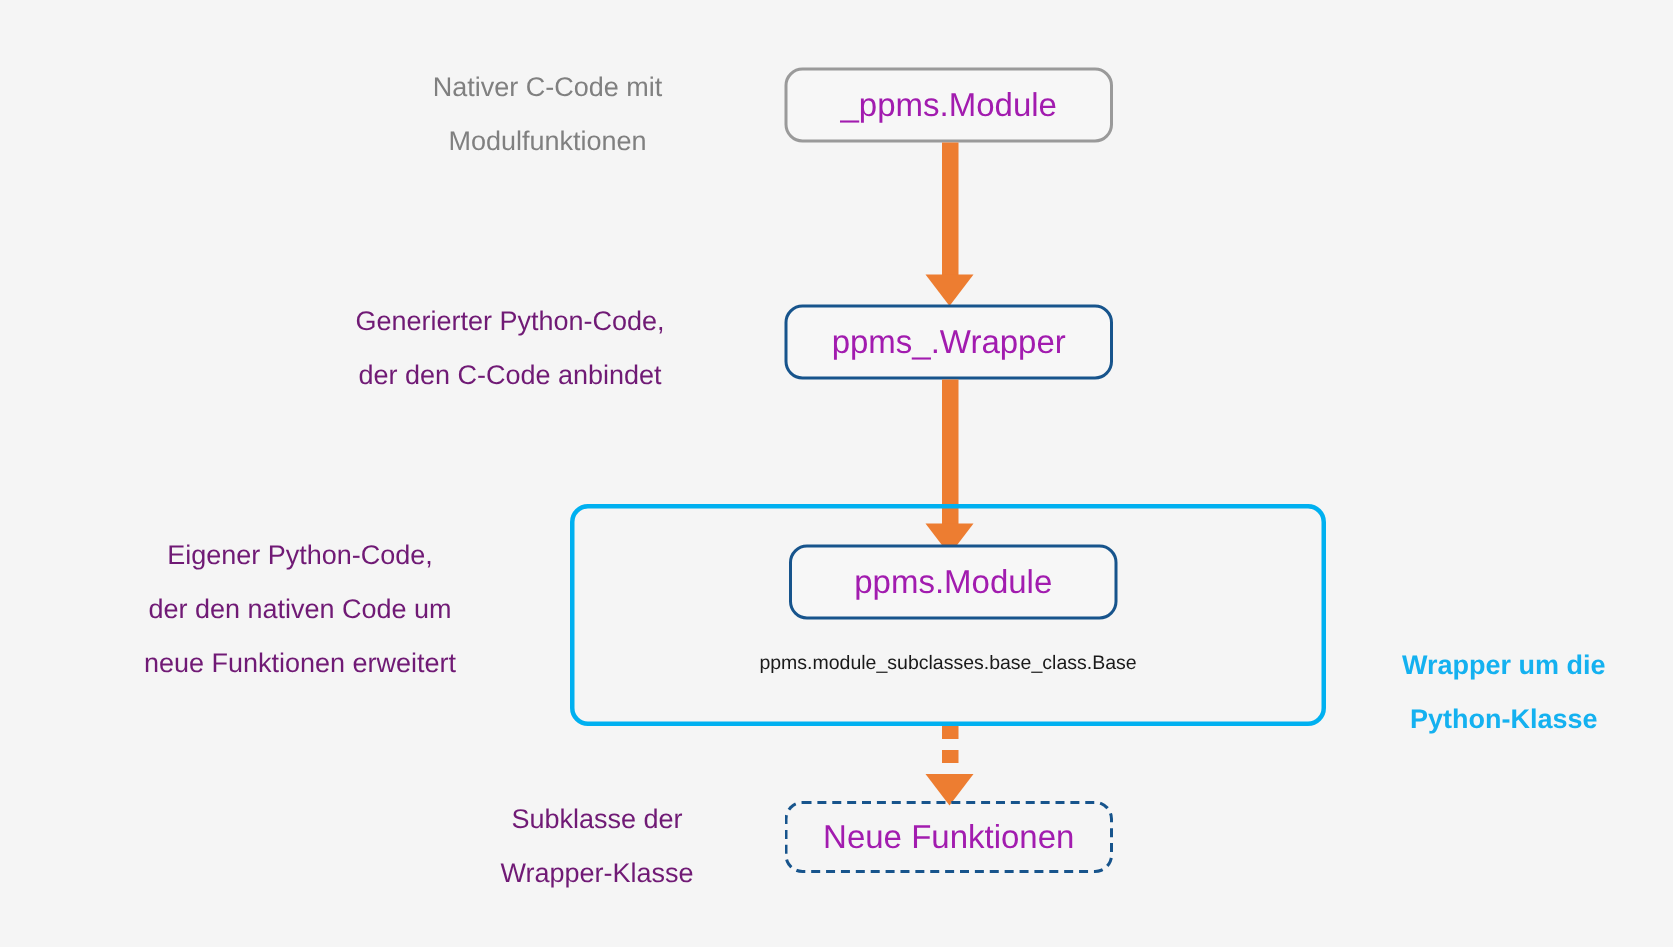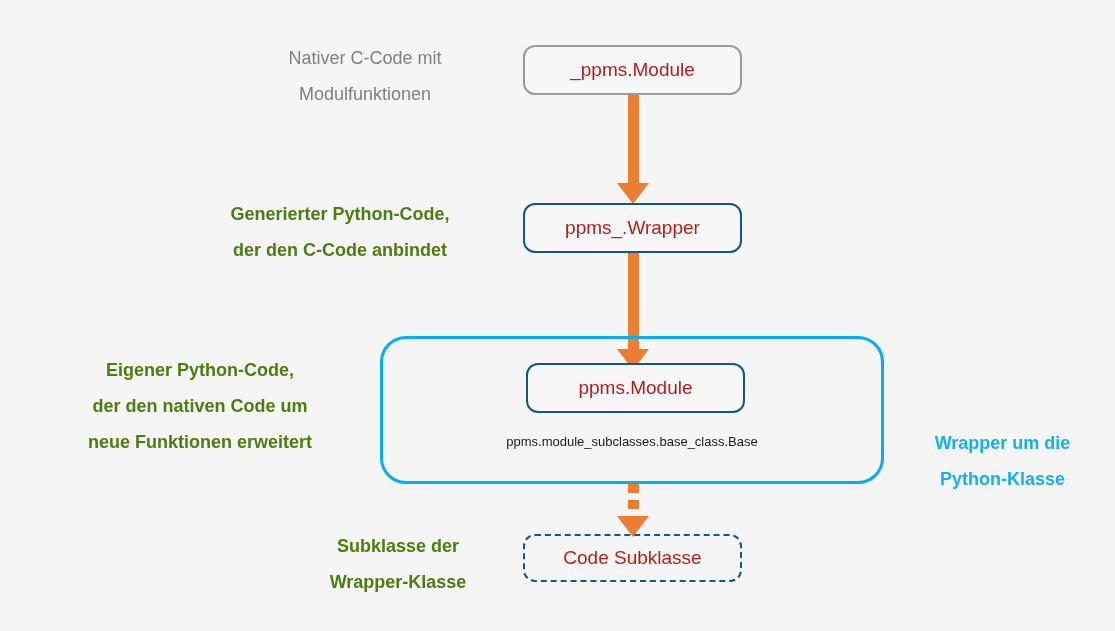--- a/index.html
+++ b/index.html
@@ -25,42 +25,42 @@
 
   
   .label {
     font-size: 18px;
     line-height: 36px;
     text-align: center;
     white-space: pre-line;
     font-weight: 400;
   }
   .label-gray  { color: #808080; }
-  .label-blue  { color: #4d7c0f; font-weight: 700; }
+  .label-blue  { color: #701a75; font-weight: 400; }
   .label-cyan  { color: #14B1F0; font-weight: 700; }
 
   
   .node {
     display: flex;
     align-items: center;
     justify-content: center;
     background: #F7F7F7;
     border-radius: 12px;
-    font-size: 19px;
-    color: #b91c1c;
+    font-size: 22px;
+    color: #a21caf;
     text-align: left;
   }
   .node-gray   { border: 2px solid #9A9A9A; }
   .node-blue   { border: 2.5px solid #17548C; }
   .node-dashed { border: 2.5px dashed #17548C; background: transparent; }
 
   
   .group-cyan {
     border: 3px solid #00B0F0;
-    border-radius: 26px;
+    border-radius: 12px;
     background: transparent;
   }
 
   .group-caption {
     font-size: 13px;
     color: #1A1A1A;
     text-align: center;
     width: 100%;
   }
 
@@ -129,16 +129,16 @@
 
   <div class="abs" style="left:617px; top:484px; width:32px; height:58px;">
     <div class="abs arrow-shaft-dashed" style="left:11px; top:0px; width:11px; height:40px;"></div>
     <div class="abs arrow-head" style="left:0px; top:32px;"></div>
   </div>
 
   <div class="abs label label-blue" style="left:288px; top:528px; width:220px;">Subklasse der
 Wrapper-Klasse</div>
 
   <div class="abs node node-dashed" style="left:523px; top:534px; width:219px; height:48px;">
-    <span>Code Subklasse</span>
+    <span>Neue Funktionen</span>
   </div>
 
 </div>
 
 </body></html>

